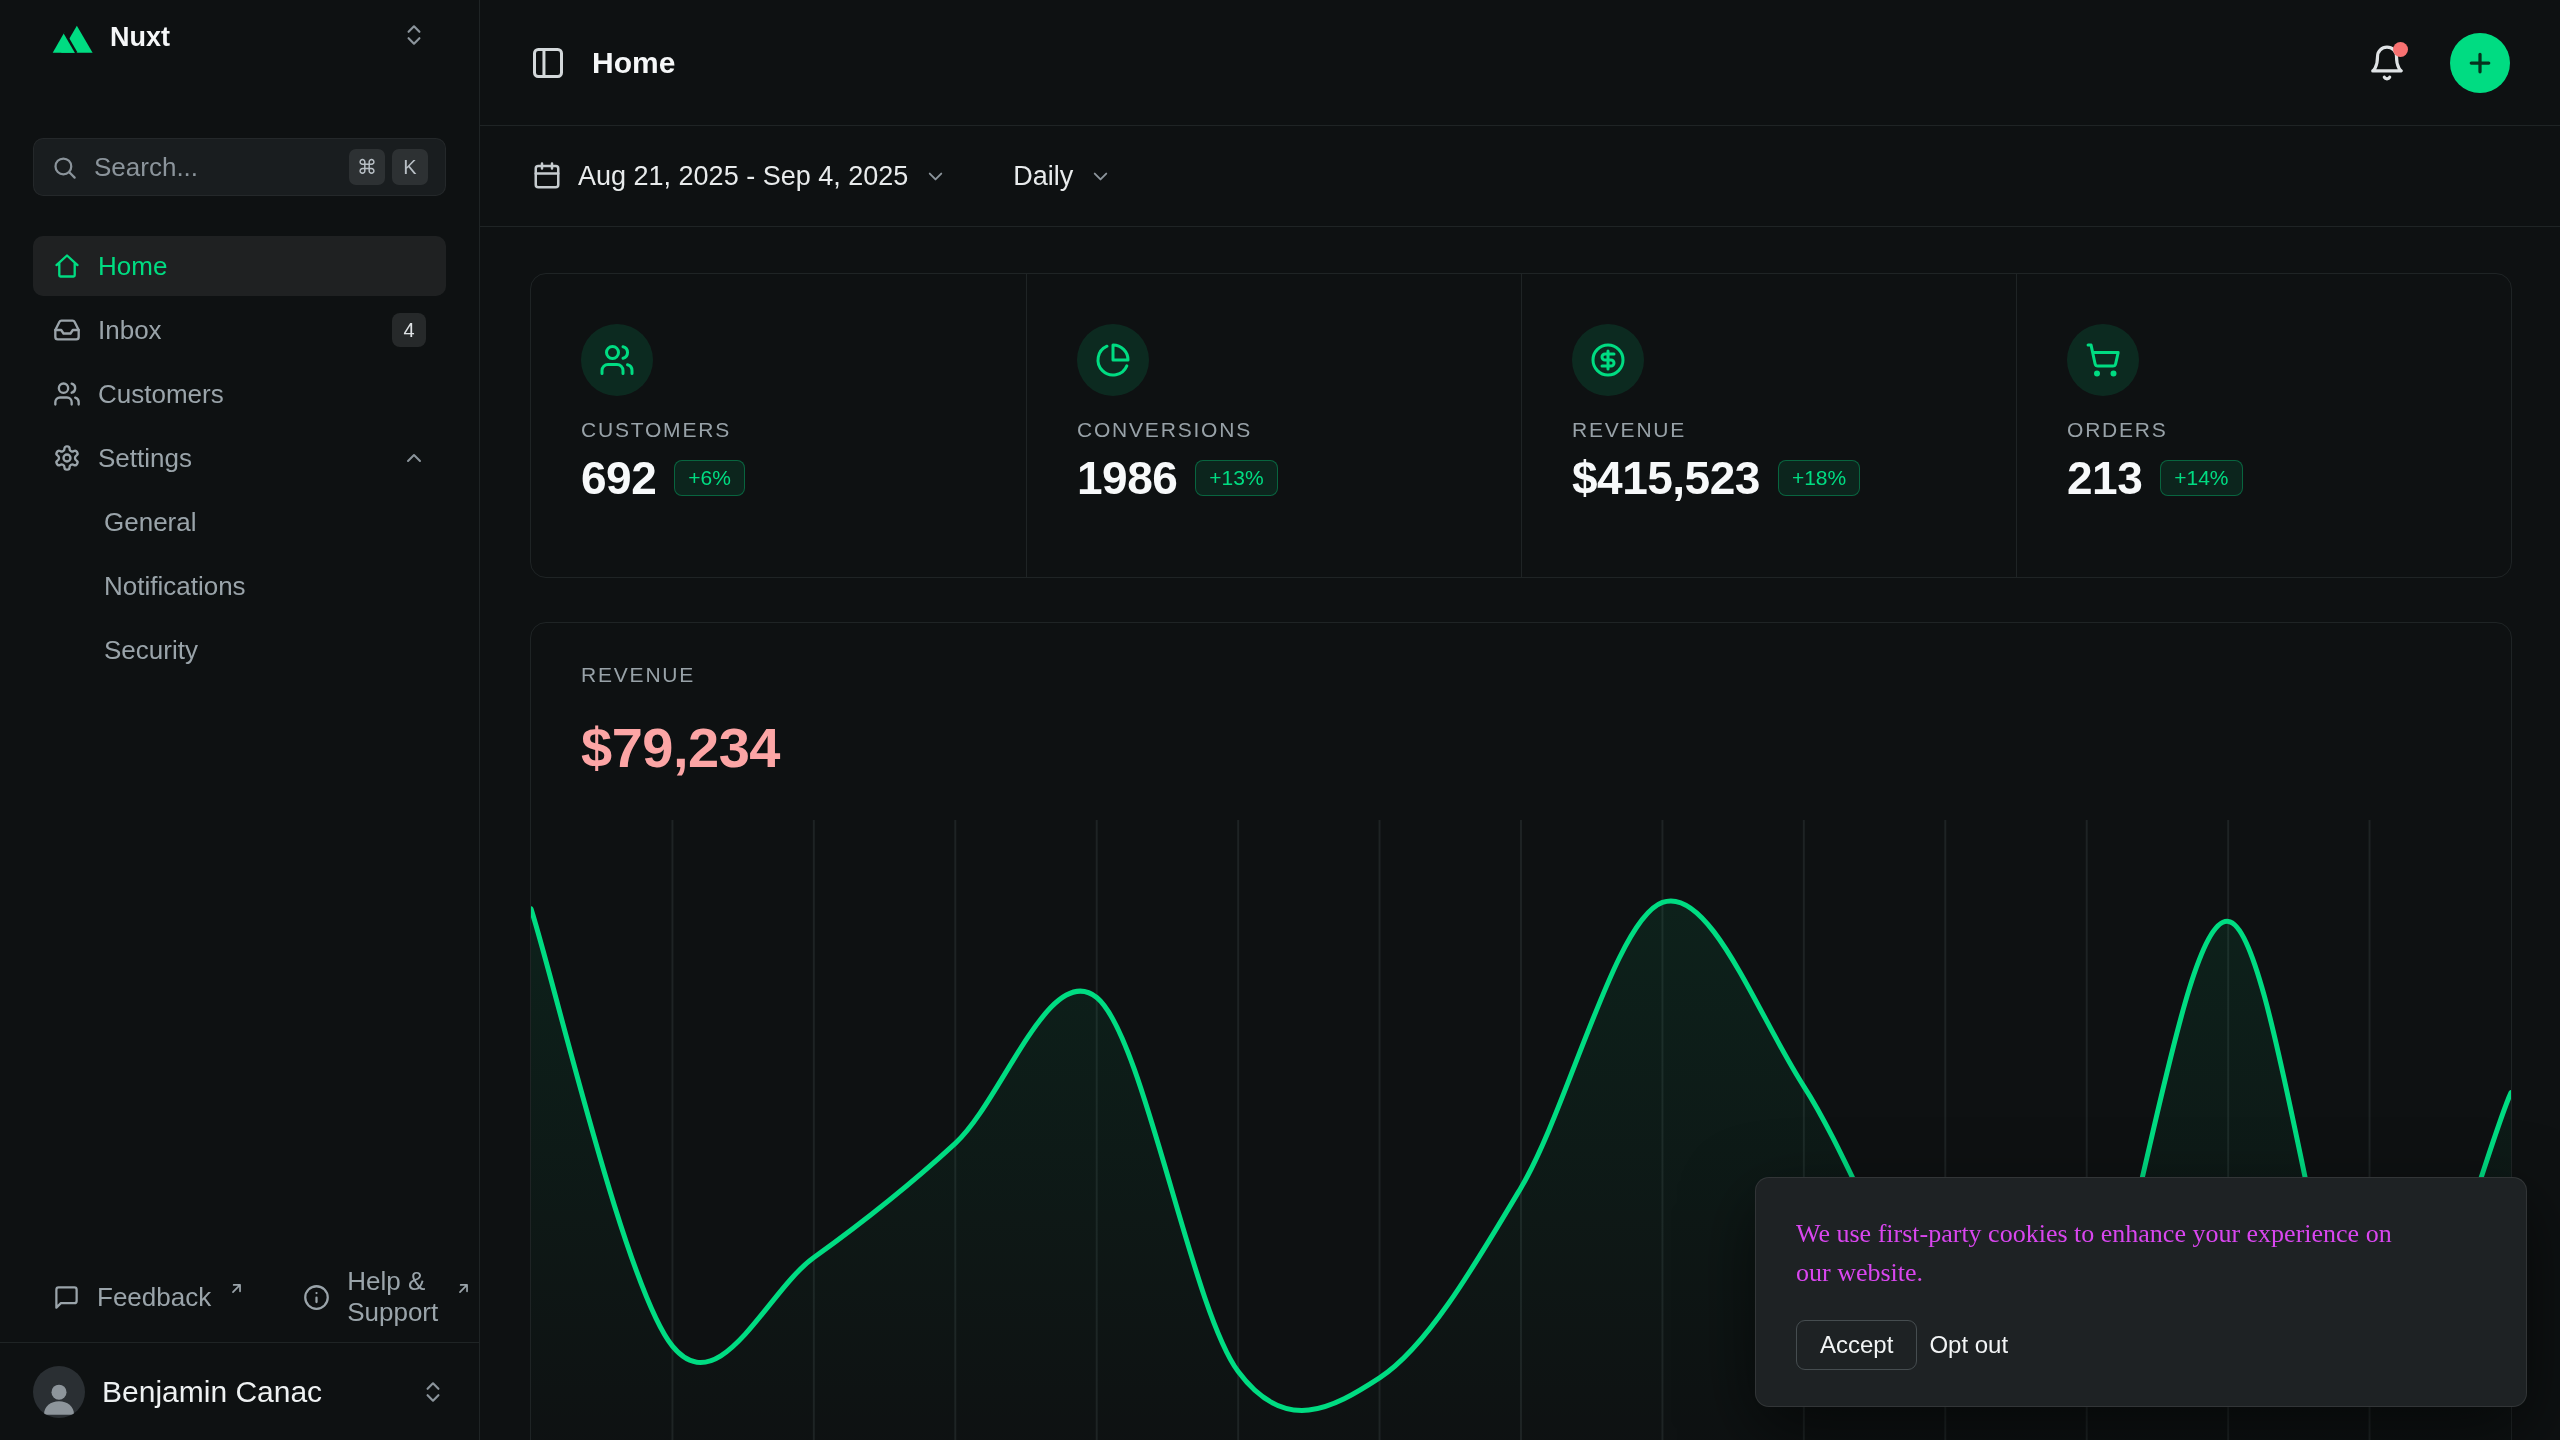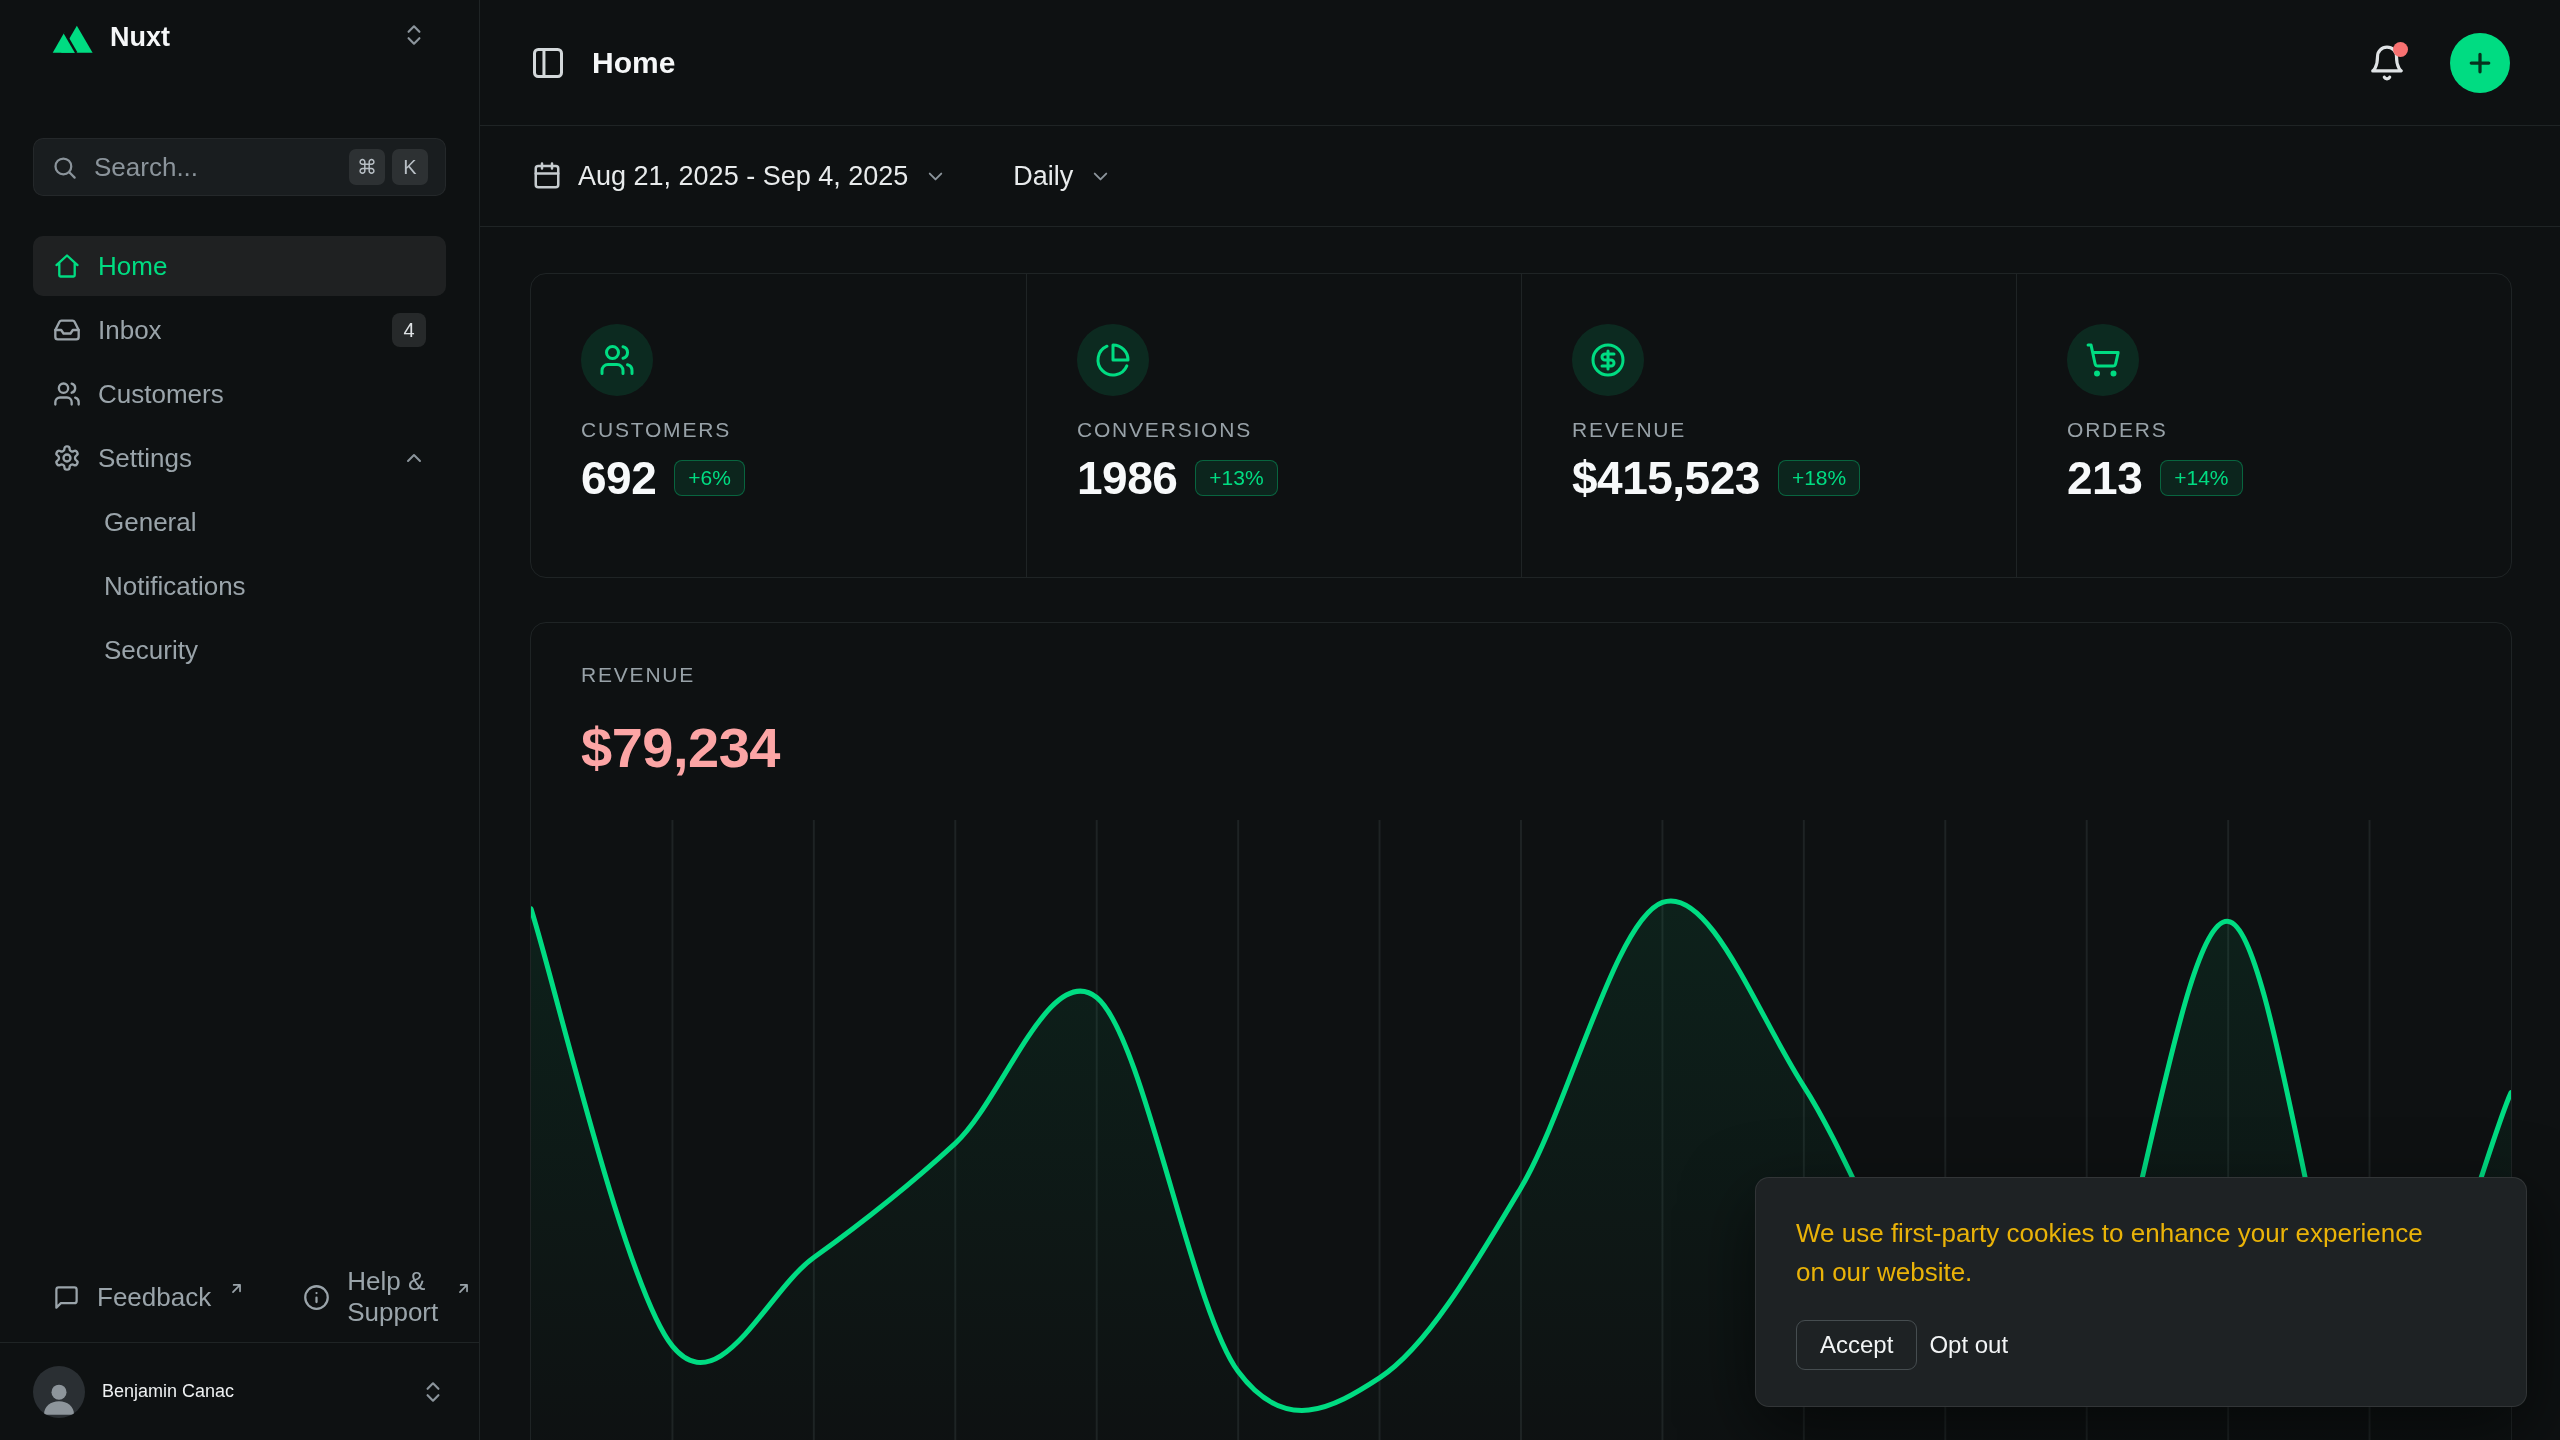--- a/index.html
+++ b/index.html
@@ -36,21 +36,21 @@
   .sub-item{height:60px;border-radius:10px;display:flex;align-items:center;padding:0 20px 0 71px;color:var(--muted);font-size:26px;font-weight:500;cursor:pointer;}
 
   .sfooter{margin-top:auto;margin-bottom:18px;display:flex;flex-direction:row;gap:18px;}
   .flink{display:flex;align-items:flex-start;gap:17px;height:54px;padding:0 20px;color:var(--muted);font-size:26px;font-weight:500;align-items:center;cursor:pointer;}
   .flink .nicon{width:27px;height:27px;flex:none;}
   .ext{width:17px;height:17px;color:var(--muted);transform:translateY(-9px);flex:none;}
 
   .user-row{border-top:1px solid var(--border);margin:0 -33px;padding:0 33px;height:98px;display:flex;align-items:center;gap:17px;flex:none;cursor:pointer;}
   .avatar{width:52px;height:52px;border-radius:50%;background:#2a2f33;display:flex;align-items:flex-end;justify-content:center;overflow:hidden;flex:none;}
   .avatar svg{width:40px;height:40px;color:#8d959b;}
-  .user-name{font-size:18px;font-weight:500;color:#eef1f2;}
+  .user-name{font-size:30px;font-weight:500;color:#eef1f2;}
 
   
   main{flex:1;min-width:0;display:flex;flex-direction:column;}
   .topbar{height:126px;flex:none;border-bottom:1px solid var(--border);display:flex;align-items:center;padding:0 50px;gap:26px;}
   .panel-icon{width:36px;height:36px;color:#d3d8da;cursor:pointer;}
   .page-title{font-size:30px;font-weight:700;}
   .tb-right{margin-left:auto;display:flex;align-items:center;gap:44px;}
   .bell-wrap{position:relative;width:38px;height:38px;color:#dfe3e5;cursor:pointer;}
   .notif-dot{position:absolute;top:-2px;right:-2px;width:15px;height:15px;border-radius:50%;background:#f87171;}
   .add-btn{width:60px;height:60px;border-radius:50%;background:var(--accent);color:#06331e;border:none;display:flex;align-items:center;justify-content:center;cursor:pointer;}
@@ -74,21 +74,21 @@
   .delta-badge{font-size:21px;font-weight:500;color:var(--accent);background:rgba(0,220,130,0.10);border:1px solid rgba(0,220,130,0.35);border-radius:8px;padding:5px 13px;}
 
   .revenue-card{margin-top:44px;border:1px solid var(--border);border-radius:16px;height:1100px;overflow:hidden;}
   .rc-head{padding:40px 50px 0;}
   .rc-label{font-size:21px;font-weight:500;letter-spacing:1.8px;color:#98a2a8;}
   .rc-value{margin-top:28px;font-size:56px;font-weight:700;color:#fca5a5;letter-spacing:-0.5px;}
   .rc-chart{display:block;margin-top:40px;width:100%;height:640px;}
 
   
   .cookie{position:absolute;right:33px;bottom:33px;width:772px;background:#1e2224;border:1px solid rgba(255,255,255,0.09);border-radius:14px;padding:36px 40px;box-shadow:0 24px 70px rgba(0,0,0,0.55);z-index:10;}
-  .cookie-msg{font-size:26px;line-height:1.5;font-weight:500;color:#eab308;max-width:630px;}
+  .cookie-msg{font-size:26px;line-height:1.5;font-weight:500;color:#d946ef;max-width:630px;font-family:Liberation Serif, serif;}
   .cookie-actions{margin-top:28px;display:flex;align-items:center;gap:12px;}
   .accept-btn{font-size:24px;font-weight:500;color:#f2f4f5;background:transparent;border:1px solid #464d50;border-radius:9px;padding:10px 23px;font-family:inherit;cursor:pointer;}
   .optout-btn{font-size:24px;font-weight:500;color:#f2f4f5;background:none;border:none;font-family:inherit;cursor:pointer;}
 </style>
 </head>
 <body>
 
 <svg style="position:absolute;width:0;height:0" aria-hidden="true">
   <defs>
     <symbol id="i-nuxt" viewBox="0 0 24 20">

